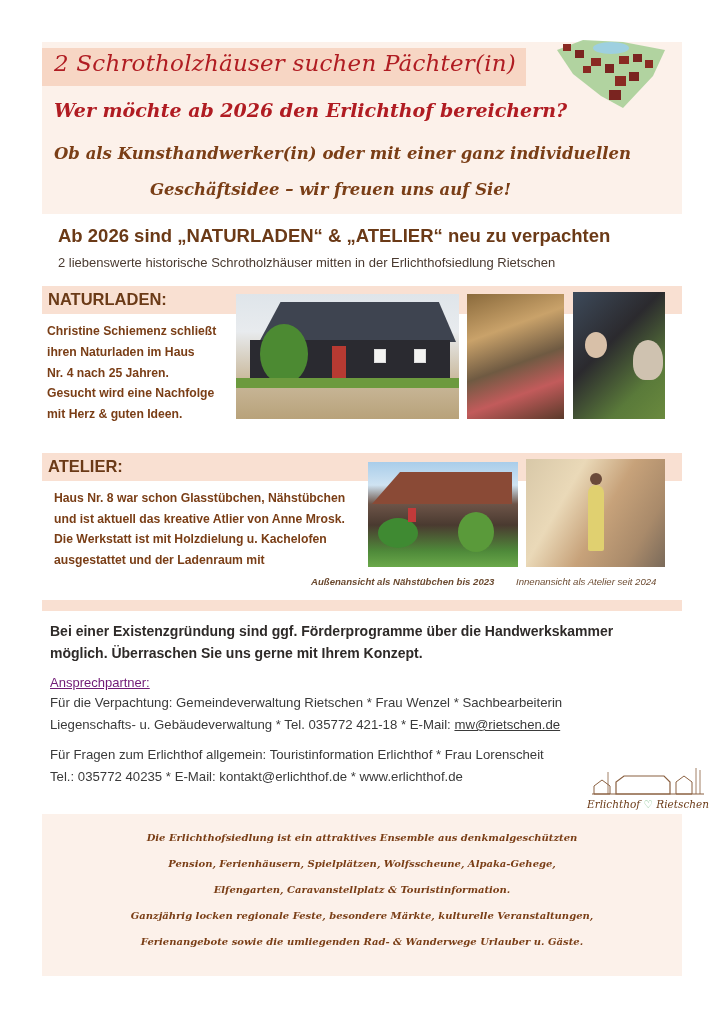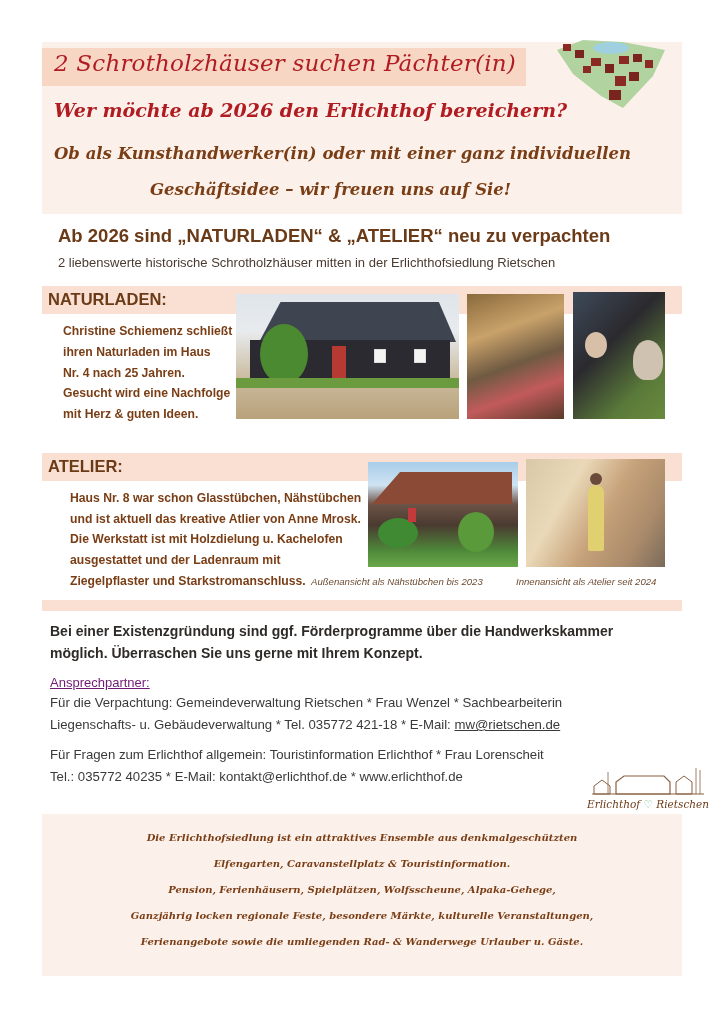--- a/index.html
+++ b/index.html
@@ -26,25 +26,25 @@
     .band { background: #f9e0d2; }
     .nat-band { left: 42px; top: 286px; width: 640px; height: 28px; }
     .at-band { left: 42px; top: 453px; width: 640px; height: 28px; }
     .sep-band { left: 42px; top: 600px; width: 640px; height: 11px; }
     .section-title { font-family: "Liberation Sans", sans-serif; font-weight: bold; font-size: 16.5px; color: #6b3a17; white-space: nowrap; }
     .nat-title { left: 48px; top: 290px; }
     .at-title { left: 48px; top: 457px; }
 
     .bodytxt { font-family: "Liberation Sans", sans-serif; font-weight: bold; color: #7a3e16; }
     .nat-text { left: 47px; top: 321px; width: 185px; font-size: 12.2px; line-height: 20.8px; }
-    .nat-text div, .at-text div { white-space: nowrap; margin-left: 16px; }
+    .nat-text div, .at-text div { white-space: nowrap; }
     .at-text { left: 54px; top: 488px; width: 310px; font-size: 12.2px; line-height: 20.7px; }
 
     .caption { font-family: "Liberation Sans", sans-serif; font-style: italic; font-size: 9.6px; color: #6b4a30; white-space: nowrap; }
-    .cap1 { left: 311px; top: 576px; }
+    .cap1 { left: 311px; top: 576px; font-weight: bold; }
     .cap2 { left: 516px; top: 576px; }
 
     
     .photo { overflow: hidden; }
     .p-nat-house { left: 236px; top: 294px; width: 223px; height: 125px; background: linear-gradient(#dfe5ea 0%, #e8ebee 30%, #c9b89a 70%, #b8a27a 100%); }
     .p-nat-shop { left: 467px; top: 294px; width: 97px; height: 125px; background: linear-gradient(160deg, #8a6a3c 0%, #c9a26a 30%, #6f5a42 55%, #c25b5b 75%, #5a3a2a 100%); }
     .p-nat-person { left: 573px; top: 292px; width: 92px; height: 127px; background: linear-gradient(135deg, #3d4a5a 0%, #2b2a2e 40%, #5a7a3a 75%, #6a8a3e 100%); }
     .p-at-house { left: 368px; top: 462px; width: 150px; height: 105px; background: linear-gradient(#a9cdea 0%, #cfe3f2 22%, #6d5448 40%, #4a3a30 60%, #4f8a3a 85%, #6aa84a 100%); }
     .p-at-interior { left: 526px; top: 459px; width: 139px; height: 108px; background: linear-gradient(120deg, #d8c8a8 0%, #ead9b8 30%, #c7a27a 55%, #a98a6a 80%, #7a6a5a 100%); }
 
@@ -132,21 +132,20 @@
   <div style="position:absolute;left:60px;top:48px;width:30px;height:40px;border-radius:50% 50% 40% 40%;background:#cfc2b0;"></div>
 </div>
 
 <div class="abs band at-band"></div>
 <div class="abs section-title at-title">ATELIER:</div>
 <div class="abs bodytxt at-text">
   <div>Haus Nr. 8 war schon Glasstübchen, Nähstübchen</div>
   <div>und ist aktuell das kreative Atlier von Anne Mrosk.</div>
   <div>Die Werkstatt ist mit Holzdielung u. Kachelofen</div>
   <div>ausgestattet und der Ladenraum mit</div>
-  <div>Ziegelpflaster und Starkstromanschluss.</div>
 </div>
 
 <div class="abs photo p-at-house">
   <div style="position:absolute;left:4px;top:10px;width:140px;height:32px;background:#8a4a36;clip-path:polygon(0 100%,20% 0,100% 0,100% 100%);"></div>
   <div class="bush" style="left:10px;top:56px;width:40px;height:30px;background:#3f8a32;"></div>
   <div class="bush" style="left:90px;top:50px;width:36px;height:40px;background:#5a9a3a;"></div>
   <div style="position:absolute;left:40px;top:46px;width:8px;height:14px;background:#c23a3a;"></div>
 </div>
 <div class="abs photo p-at-interior">
   <div style="position:absolute;left:62px;top:26px;width:16px;height:66px;background:#e0d070;border-radius:8px 8px 2px 2px;"></div>
@@ -183,17 +182,17 @@
   <div class="logo-text">
     <span>Erlichthof</span>
     <span style="color:#8fc79a;">♡</span>
     <span>Rietschen</span>
   </div>
 </div>
 
 <div class="abs bottom-bg"></div>
 <div class="abs bottom-text">
   <div>Die Erlichthofsiedlung ist ein attraktives Ensemble aus denkmalgeschützten</div>
+  <div>Pension, Ferienhäusern, Spielplätzen, Wolfsscheune, Alpaka-Gehege,</div>
   <div>Elfengarten, Caravanstellplatz &amp; Touristinformation.</div>
-  <div>Pension, Ferienhäusern, Spielplätzen, Wolfsscheune, Alpaka-Gehege,</div>
   <div>Ganzjährig locken regionale Feste, besondere Märkte, kulturelle Veranstaltungen,</div>
   <div>Ferienangebote sowie die umliegenden Rad- &amp; Wanderwege Urlauber u. Gäste.</div>
 </div>
 
 </body></html>

